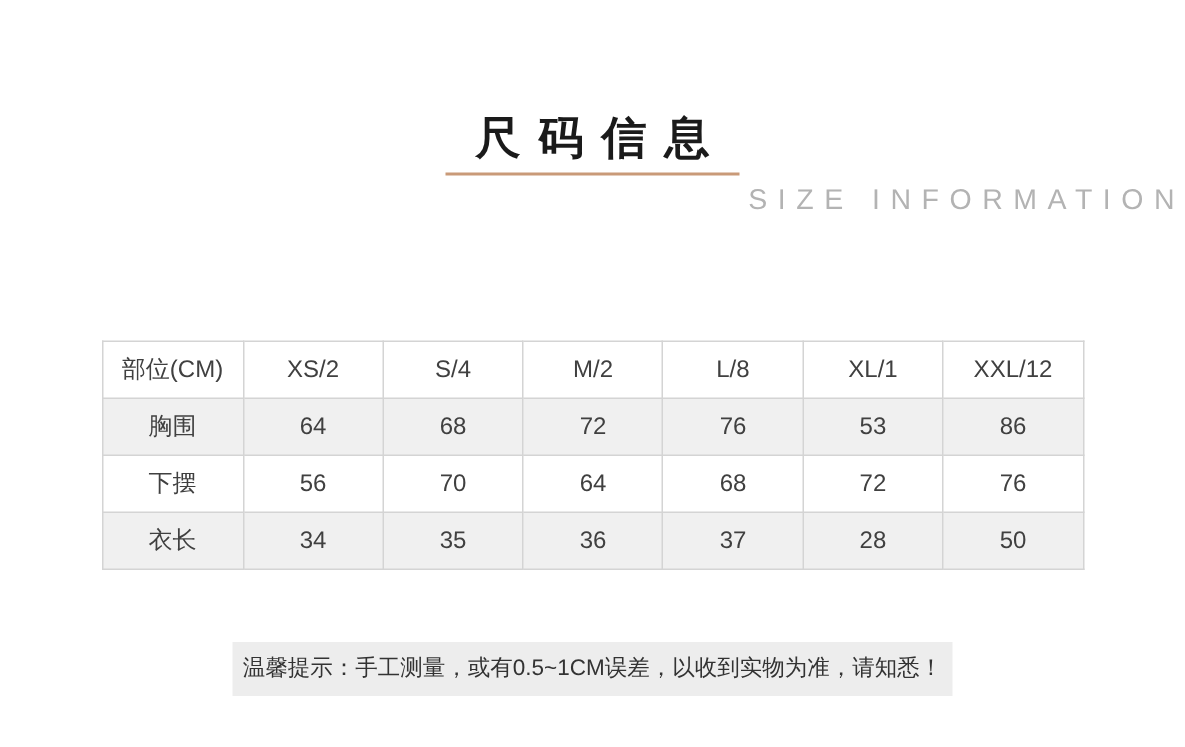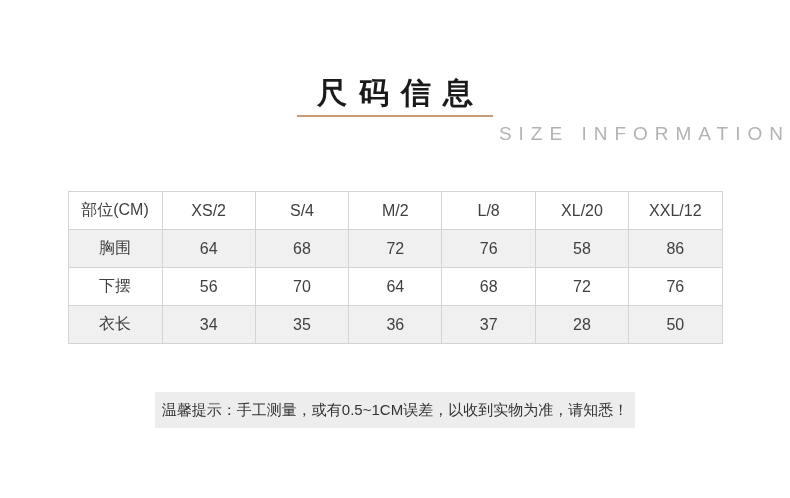--- a/index.html
+++ b/index.html
@@ -43,21 +43,21 @@
     font-weight:400;
     color:var(--subtitle-gray);
     letter-spacing:7px;
     padding-left:7px;
     text-align:right;
   }
 
   
   table.size-table{
     width:655px;
-    margin:48px auto 0 auto;
+    margin:84px auto 0 auto;
     border-collapse:collapse;
     table-layout:fixed;
   }
   table.size-table th,
   table.size-table td{
     border:1px solid var(--table-border);
     height:38px;
     text-align:center;
     vertical-align:middle;
     font-size:16px;
@@ -105,32 +105,32 @@
         <col>
         <col>
     </colgroup>
     <thead>
       <tr>
           <th>部位(CM)</th>
           <th>XS/2</th>
           <th>S/4</th>
           <th>M/2</th>
           <th>L/8</th>
-          <th>XL/20</th>
+          <th>XL/1</th>
           <th>XXL/12</th>
         </tr>
     </thead>
     <tbody>
         <tr>
           <th>胸围</th>
           <td>64</td>
           <td>68</td>
           <td>72</td>
           <td>76</td>
-          <td>58</td>
+          <td>53</td>
           <td>86</td>
         </tr>
         <tr>
           <th>下摆</th>
           <td>56</td>
           <td>70</td>
           <td>64</td>
           <td>68</td>
           <td>72</td>
           <td>76</td>

